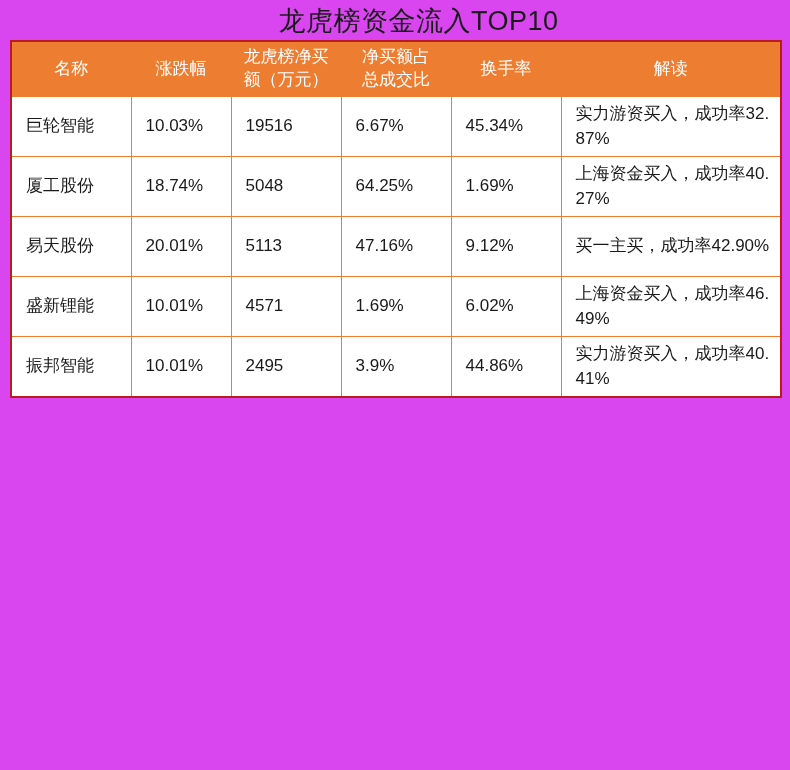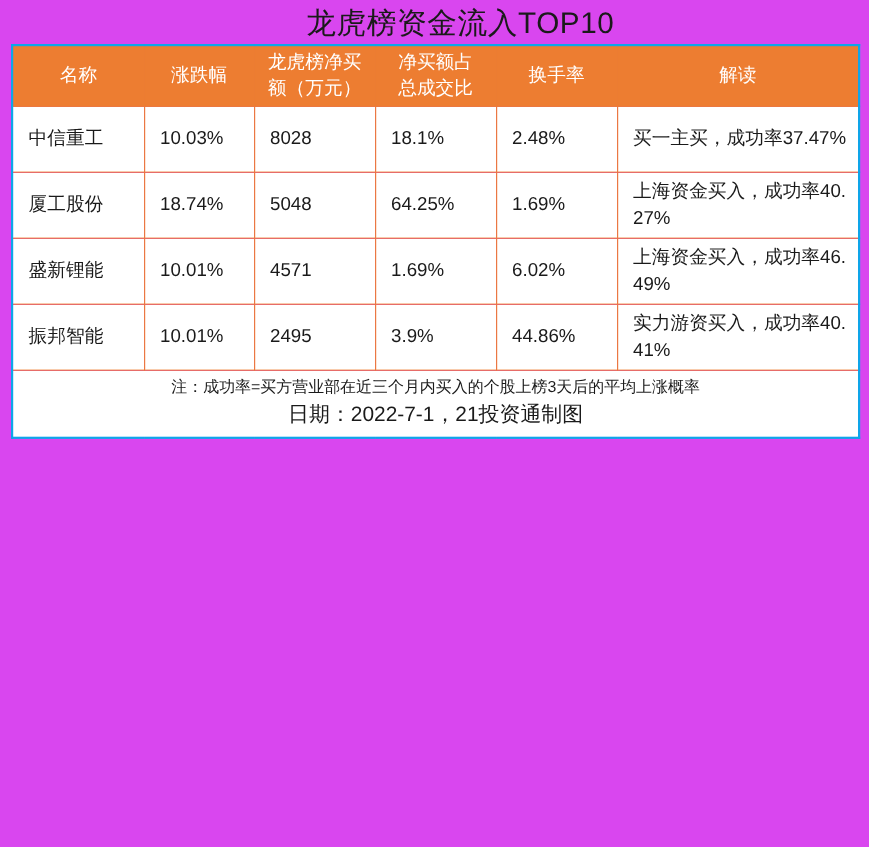--- a/index.html
+++ b/index.html
@@ -23,21 +23,21 @@
     letter-spacing: 0.5px;
     color: #1a1a1a;
   }
   table.board {
     position: absolute;
     left: 10px;
     top: 40px;
     width: 770px;
     border-collapse: collapse;
     table-layout: fixed;
-    border: 2px solid #0ea5e9;
+    border: 2px solid #b91c1c;
   }
   table.board th {
     background: #ED7D31;
     border: 1px solid #ED7D31;
     color: #ffffff;
     font-weight: 400;
     font-size: 17px;
     height: 54px;
     text-align: center;
     vertical-align: middle;
@@ -100,53 +100,55 @@
         <th>龙虎榜净买
 额（万元）</th>
         <th>净买额占
 总成交比</th>
         <th>换手率</th>
         <th>解读</th>
       </tr>
     </thead>
     <tbody>
       <tr>
-        <td class="c-name">中信重工</td>
+        <td class="c-name">巨轮智能</td>
         <td class="c-change">10.03%</td>
-        <td class="c-netbuy">8028</td>
-        <td class="c-ratio">18.1%</td>
-        <td class="c-turnover">2.48%</td>
-        <td class="c-interp">买一主买，成功率37.47%</td>
+        <td class="c-netbuy">19516</td>
+        <td class="c-ratio">6.67%</td>
+        <td class="c-turnover">45.34%</td>
+        <td class="c-interp">实力游资买入，成功率32.87%</td>
       </tr>
       <tr>
         <td class="c-name">厦工股份</td>
         <td class="c-change">18.74%</td>
         <td class="c-netbuy">5048</td>
         <td class="c-ratio">64.25%</td>
         <td class="c-turnover">1.69%</td>
         <td class="c-interp">上海资金买入，成功率40.27%</td>
+      </tr>
+      <tr>
+        <td class="c-name">易天股份</td>
+        <td class="c-change">20.01%</td>
+        <td class="c-netbuy">5113</td>
+        <td class="c-ratio">47.16%</td>
+        <td class="c-turnover">9.12%</td>
+        <td class="c-interp">买一主买，成功率42.90%</td>
       </tr>
       <tr>
         <td class="c-name">盛新锂能</td>
         <td class="c-change">10.01%</td>
         <td class="c-netbuy">4571</td>
         <td class="c-ratio">1.69%</td>
         <td class="c-turnover">6.02%</td>
         <td class="c-interp">上海资金买入，成功率46.49%</td>
       </tr>
       <tr>
         <td class="c-name">振邦智能</td>
         <td class="c-change">10.01%</td>
         <td class="c-netbuy">2495</td>
         <td class="c-ratio">3.9%</td>
         <td class="c-turnover">44.86%</td>
         <td class="c-interp">实力游资买入，成功率40.41%</td>
       </tr>
-      <tr class="footer-row">
-        <td colspan="6">
-          <div class="footer-note">注：成功率=买方营业部在近三个月内买入的个股上榜3天后的平均上涨概率</div>
-          <div class="footer-date">日期：2022-7-1，21投资通制图</div>
-        </td>
-      </tr>
     </tbody>
   </table>
 
 </div>
 
 </body></html>

